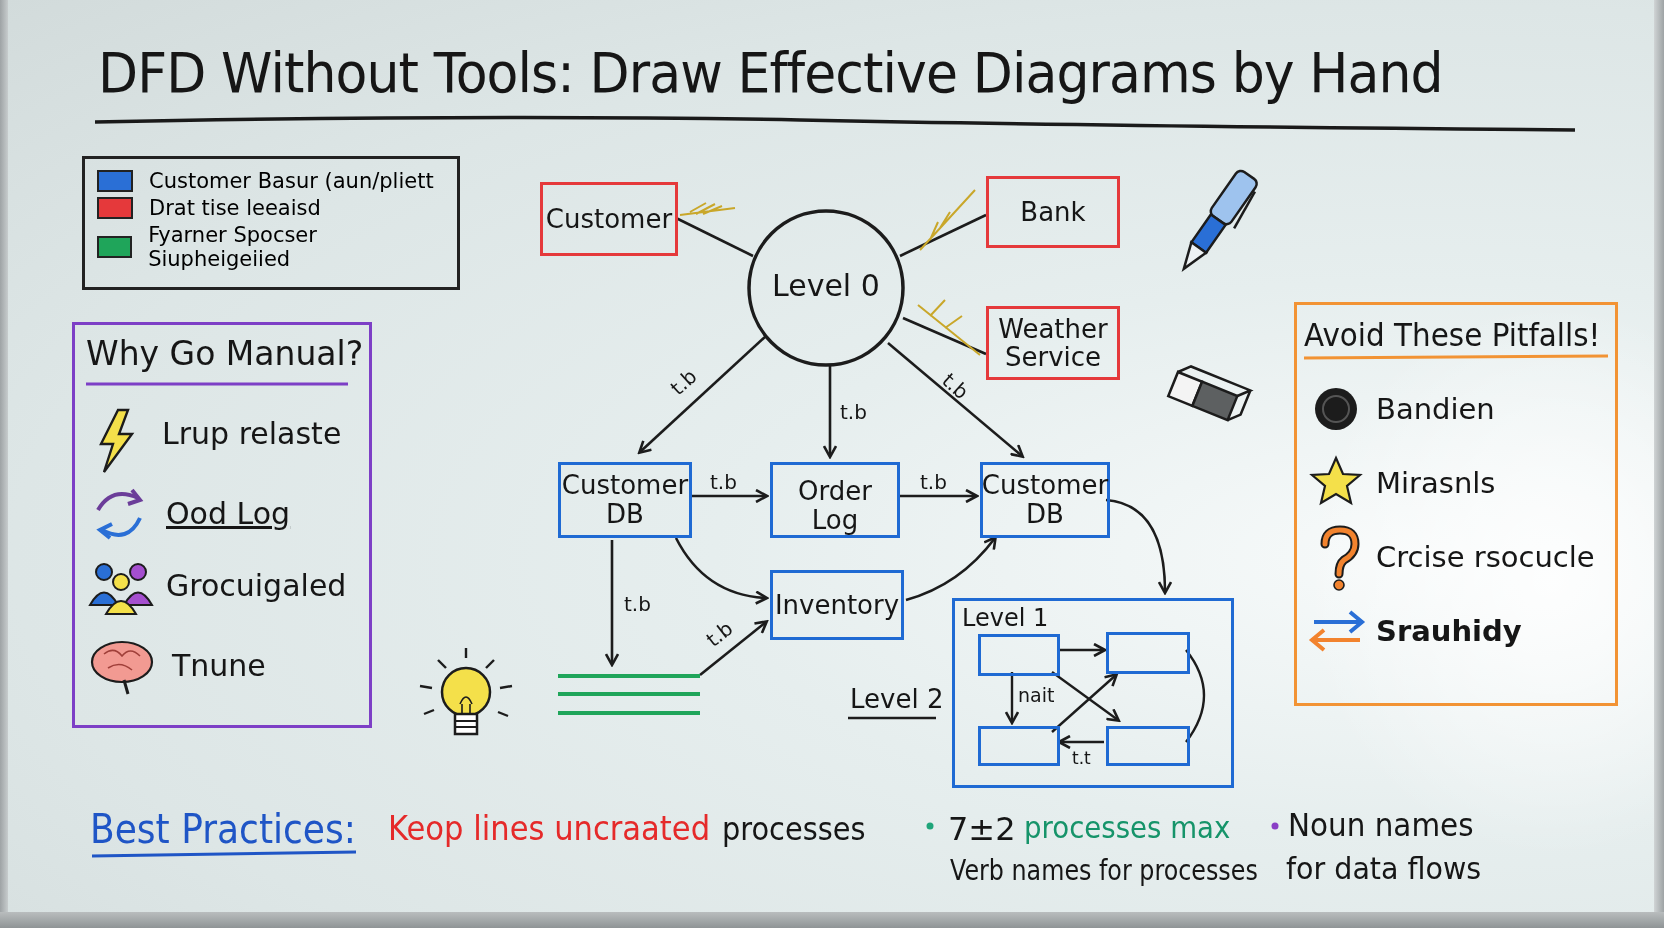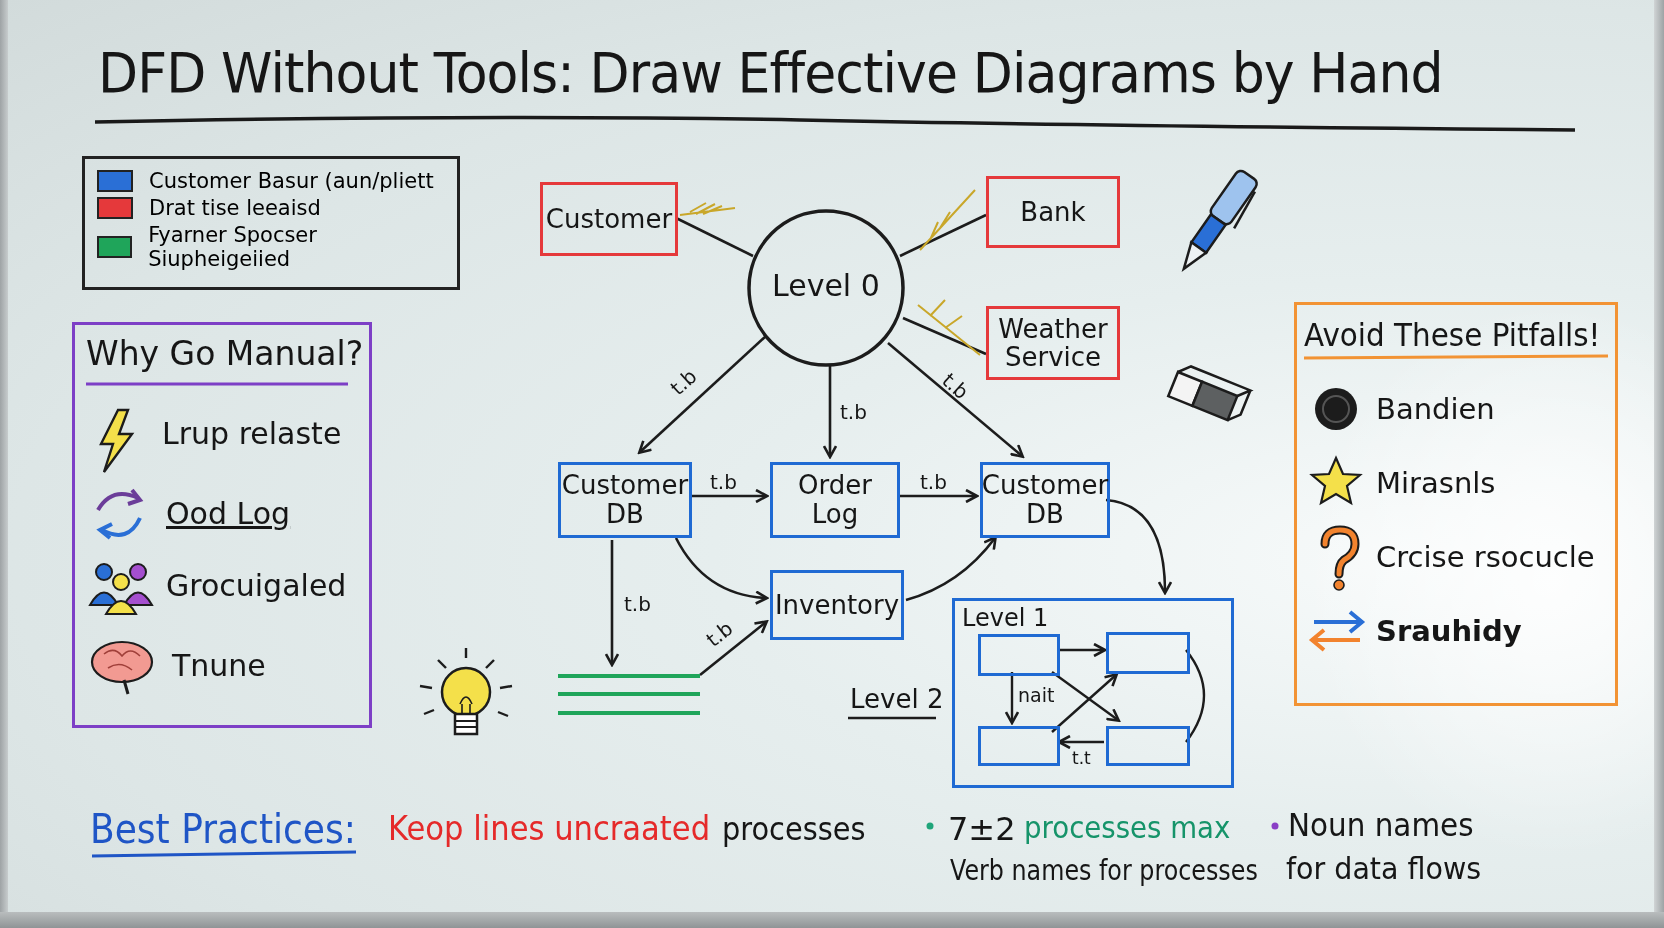--- a/index.html
+++ b/index.html
@@ -195,21 +195,21 @@
   <span>Weather</span>
   <span>Service</span>
 </div>
 
 <div class="t" style="left:772px;top:268px;font-size:30px;">Level 0</div>
 
 <div class="proc" style="left:558px;top:462px;width:128px;height:70px;flex-direction:column;">
   <span>Customer</span>
   <span>DB</span>
 </div>
-<div class="proc" style="left:770px;top:462px;width:124px;height:70px;flex-direction:column;">
+<div class="proc" style="left:770px;top:462px;width:124px;height:70px;flex-direction:column;justify-content:flex-end;">
   <span>Order</span>
   <span>Log</span>
 </div>
 <div class="proc" style="left:980px;top:462px;width:124px;height:70px;flex-direction:column;">
   <span>Customer</span>
   <span>DB</span>
 </div>
 <div class="proc" style="left:770px;top:570px;width:128px;height:64px;">
   <span>Inventory</span>
 </div>

